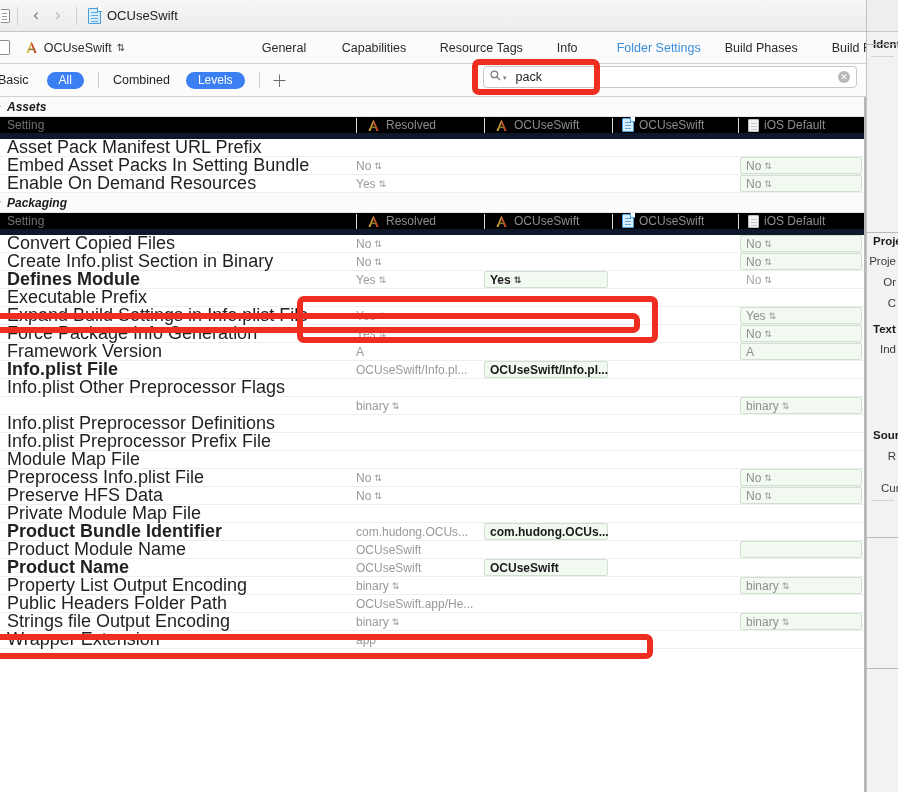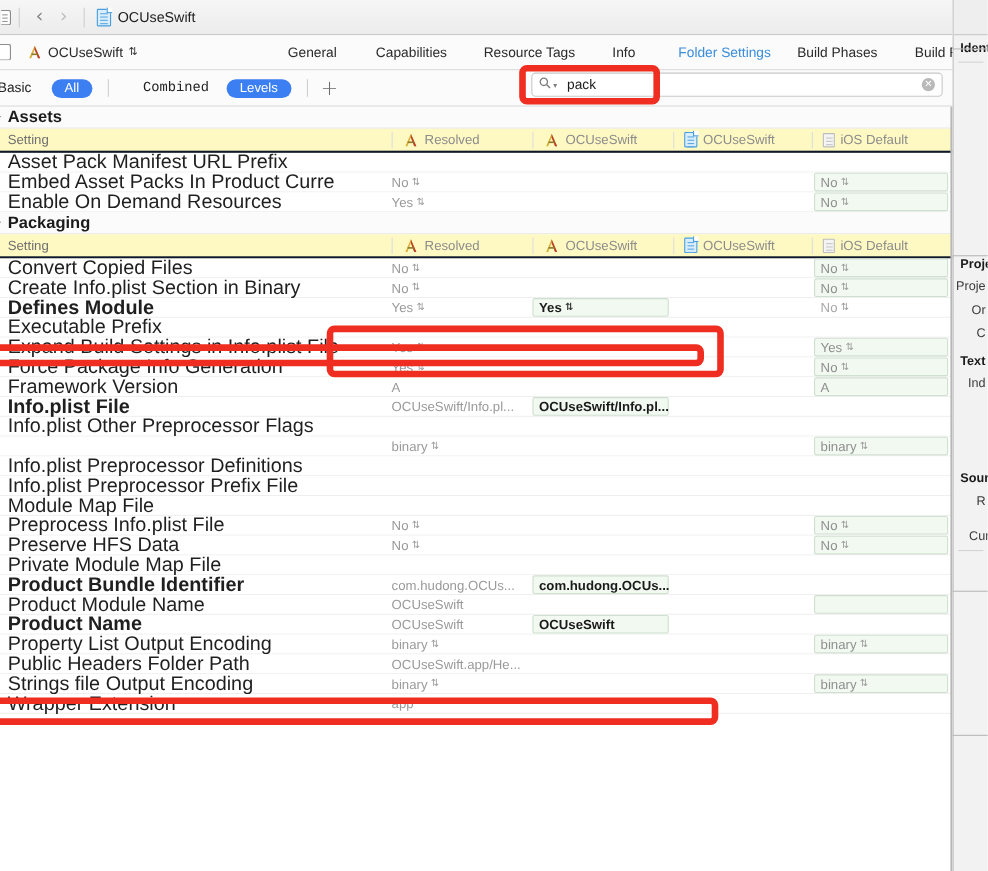--- a/index.html
+++ b/index.html
@@ -128,25 +128,25 @@
   }
   .grp-header {
     height: 20px; background: #fbfbfb; display: flex; align-items: center;
     border-bottom: 1px solid #e6e6e6; position: relative;
   }
   .grp-tri {
     position: absolute; left: -4px; top: 5px; width: 0; height: 0;
     border-left: 5px solid #8a8a8a;
     border-top: 4px solid transparent; border-bottom: 4px solid transparent;
   }
-  .grp-title { font-size: 15px; font-weight: bold; color: #1b1b1b; padding-left: 7px; }
+  .grp-title { font-size: 12px; font-weight: bold; color: #1b1b1b; padding-left: 7px; font-style: italic; }
 
   .col-header {
     height: 22px; display: flex; align-items: center;
-    border-bottom: 2px solid #0f172a; background: #fef9c3; position: relative;
+    border-bottom: 6px solid #0f172a; background: #000000; position: relative;
   }
   .col-header .setting-lbl {
     font-size: 12px; color: #707070; padding-left: 7px; width: 348px;
   }
   .colcell {
     display: flex; align-items: center; gap: 5px;
     font-size: 12px; color: #8c8c8c; position: relative;
     border-left: 1px solid #dddddd; padding-left: 9px; height: 15px;
   }
   .ios-box {
@@ -260,21 +260,21 @@
         <span class="tab-item active" style="position: absolute; left: 490px;">Folder Settings</span>
         <span class="tab-item" style="position: absolute; left: 598px;">Build Phases</span>
         <span class="tab-item" style="position: absolute; left: 705px;">Build Rules</span>
       </div>
   </div>
 
   <div class="filterbar">
     <span class="fl-text" style="margin-left:-2px;">Basic</span>
     <span class="fl-pill" style="margin-left:18px;">All</span>
     <span class="fl-div" style="margin-left:14px;"></span>
-    <span class="fl-text" style="margin-left:31px;font-family:Liberation Mono, monospace;">Combined</span>
+    <span class="fl-text" style="margin-left:14px;">Combined</span>
     <span class="fl-pill" style="margin-left:16px;">Levels</span>
     <span class="fl-div" style="margin-left:14px;"></span>
     <span class="fl-plus" style="margin-left:12px;">+</span>
   </div>
 
   <div class="searchbox">
     <span class="search-glyph">
       <svg width="11" height="11" viewBox="0 0 11 11">
         <circle cx="4.4" cy="4.4" r="3.3" fill="none" stroke="#7d7d7d" stroke-width="1.2"></circle>
         <line x1="6.9" y1="6.9" x2="10" y2="10" stroke="#7d7d7d" stroke-width="1.3"></line>
@@ -325,21 +325,21 @@
           <span style="display: inline-flex;">
             <span class="ios-box"></span>
           </span>
           <span>iOS Default</span>
         </div>
       </div>
       <div class="row">
         <div class="name">Asset Pack Manifest URL Prefix</div>
       </div>
       <div class="row">
-        <div class="name">Embed Asset Packs In Product Curre</div>
+        <div class="name">Embed Asset Packs In Setting Bundle</div>
         <div class="cell resolved">
           <span>No</span>
           <span class="stepr">⇅</span>
         </div>
         <div class="field pos-default" style="top: 0px;">
           <span>No</span>
           <span class="stepr">⇅</span>
         </div>
       </div>
       <div class="row">

